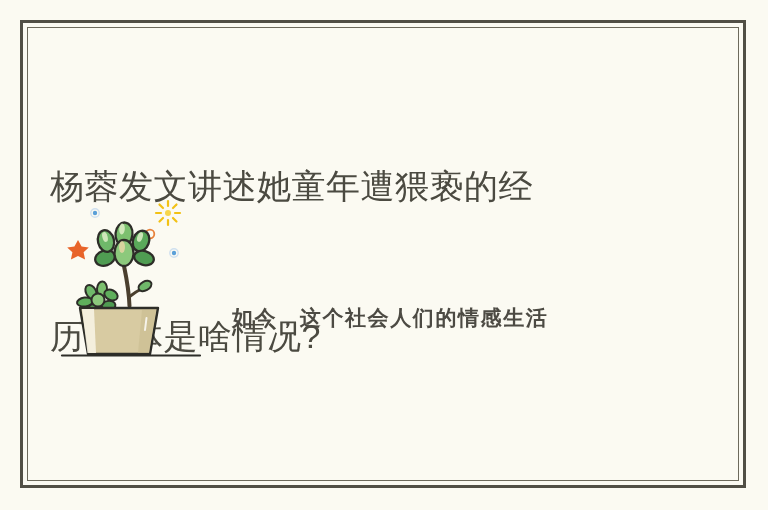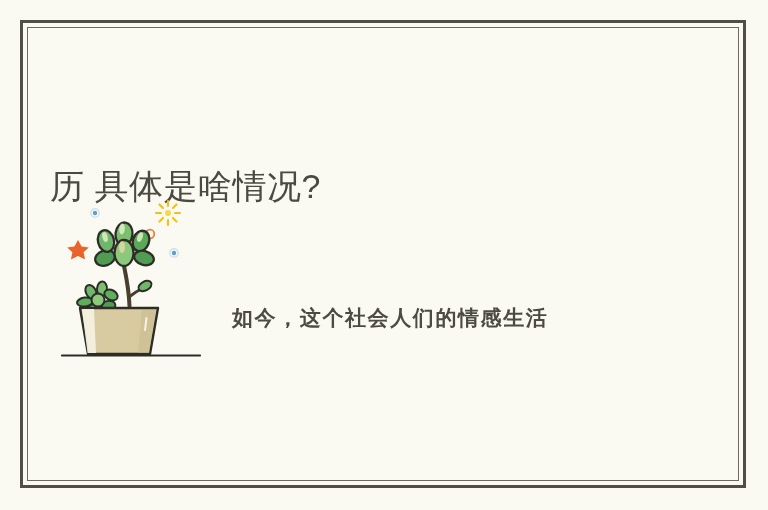--- a/index.html
+++ b/index.html
@@ -84,20 +84,21 @@
 </style>
 </head>
 <body>
 
 <div id="poster">
 
   <div class="frame-outer"></div>
   <div class="frame-inner"></div>
 
   <div class="headline">
+    <span class="headline-line">杨蓉发文讲述她童年遭猥亵的经</span>
     <span class="headline-line">历 具体是啥情况?</span>
   </div>
 
   <div class="illustration">
     <svg width="152" height="168" viewBox="0 0 152 168" xmlns="http://www.w3.org/2000/svg">
 
       <g>
         <circle cx="37" cy="17" r="4.2" fill="none" stroke="#cfe0ef" stroke-width="1.4"></circle>
         <circle cx="37" cy="17" r="2.2" fill="#5a9fd8"></circle>
       </g>

